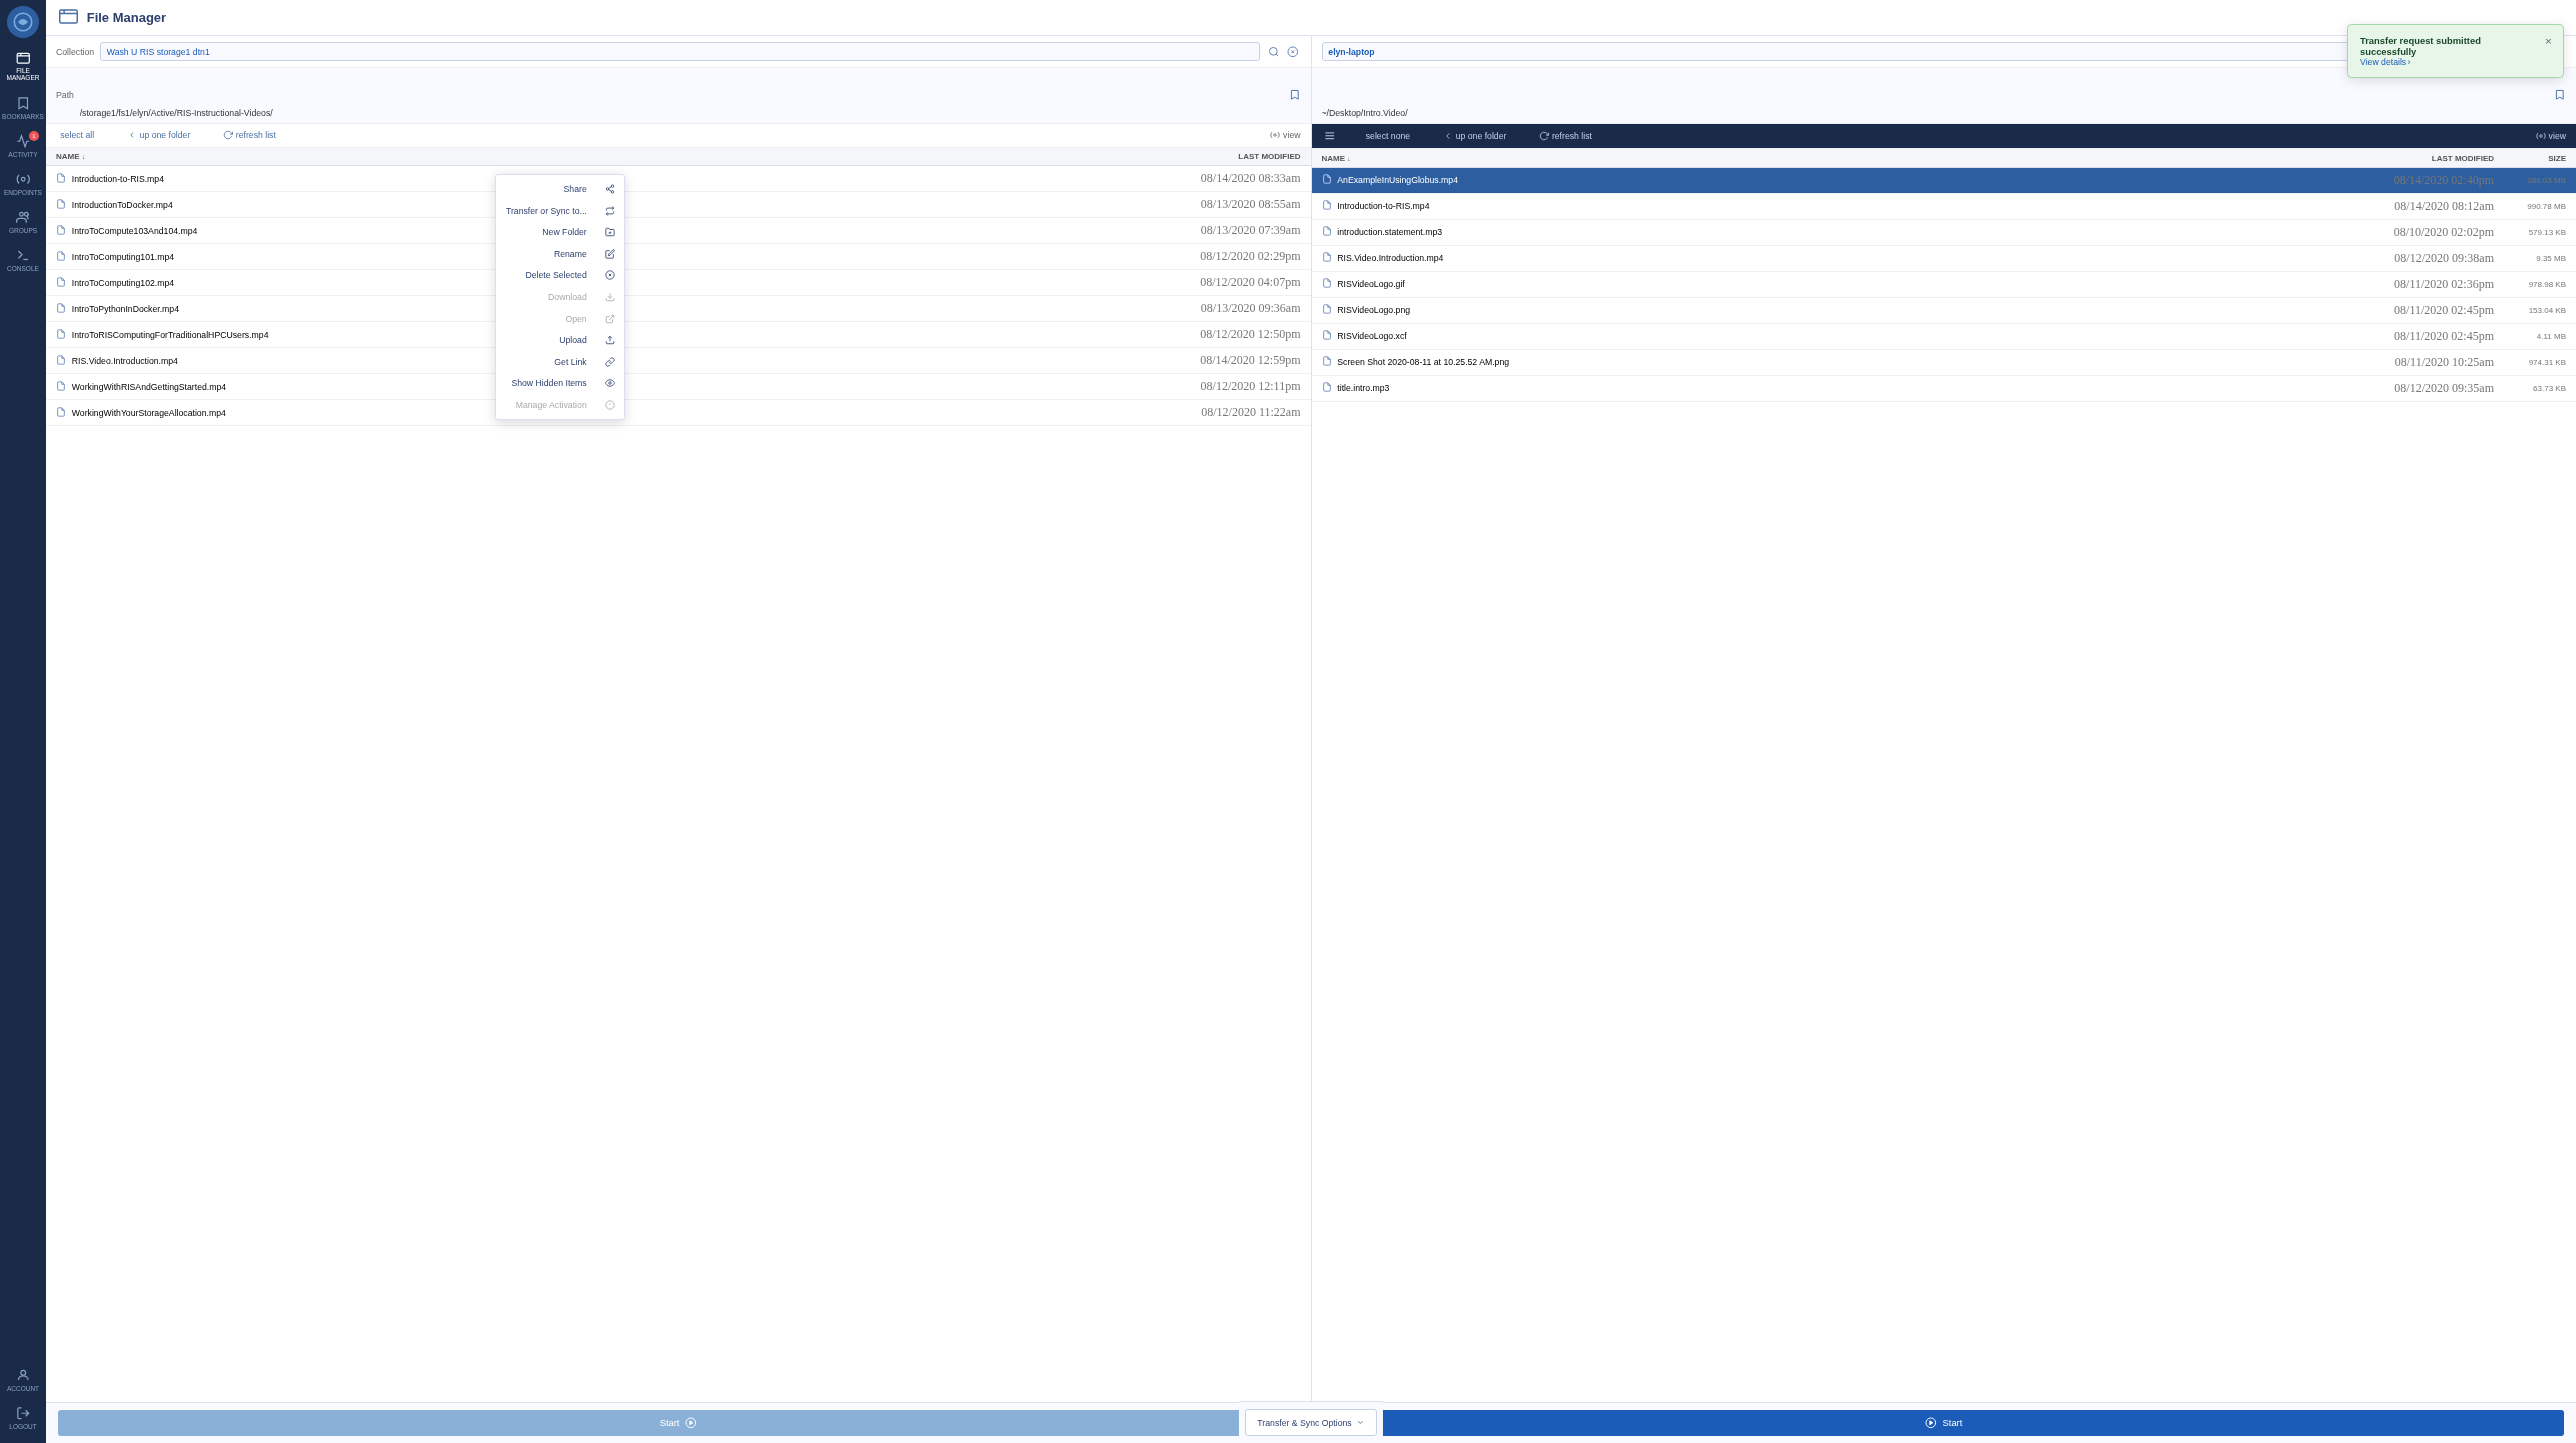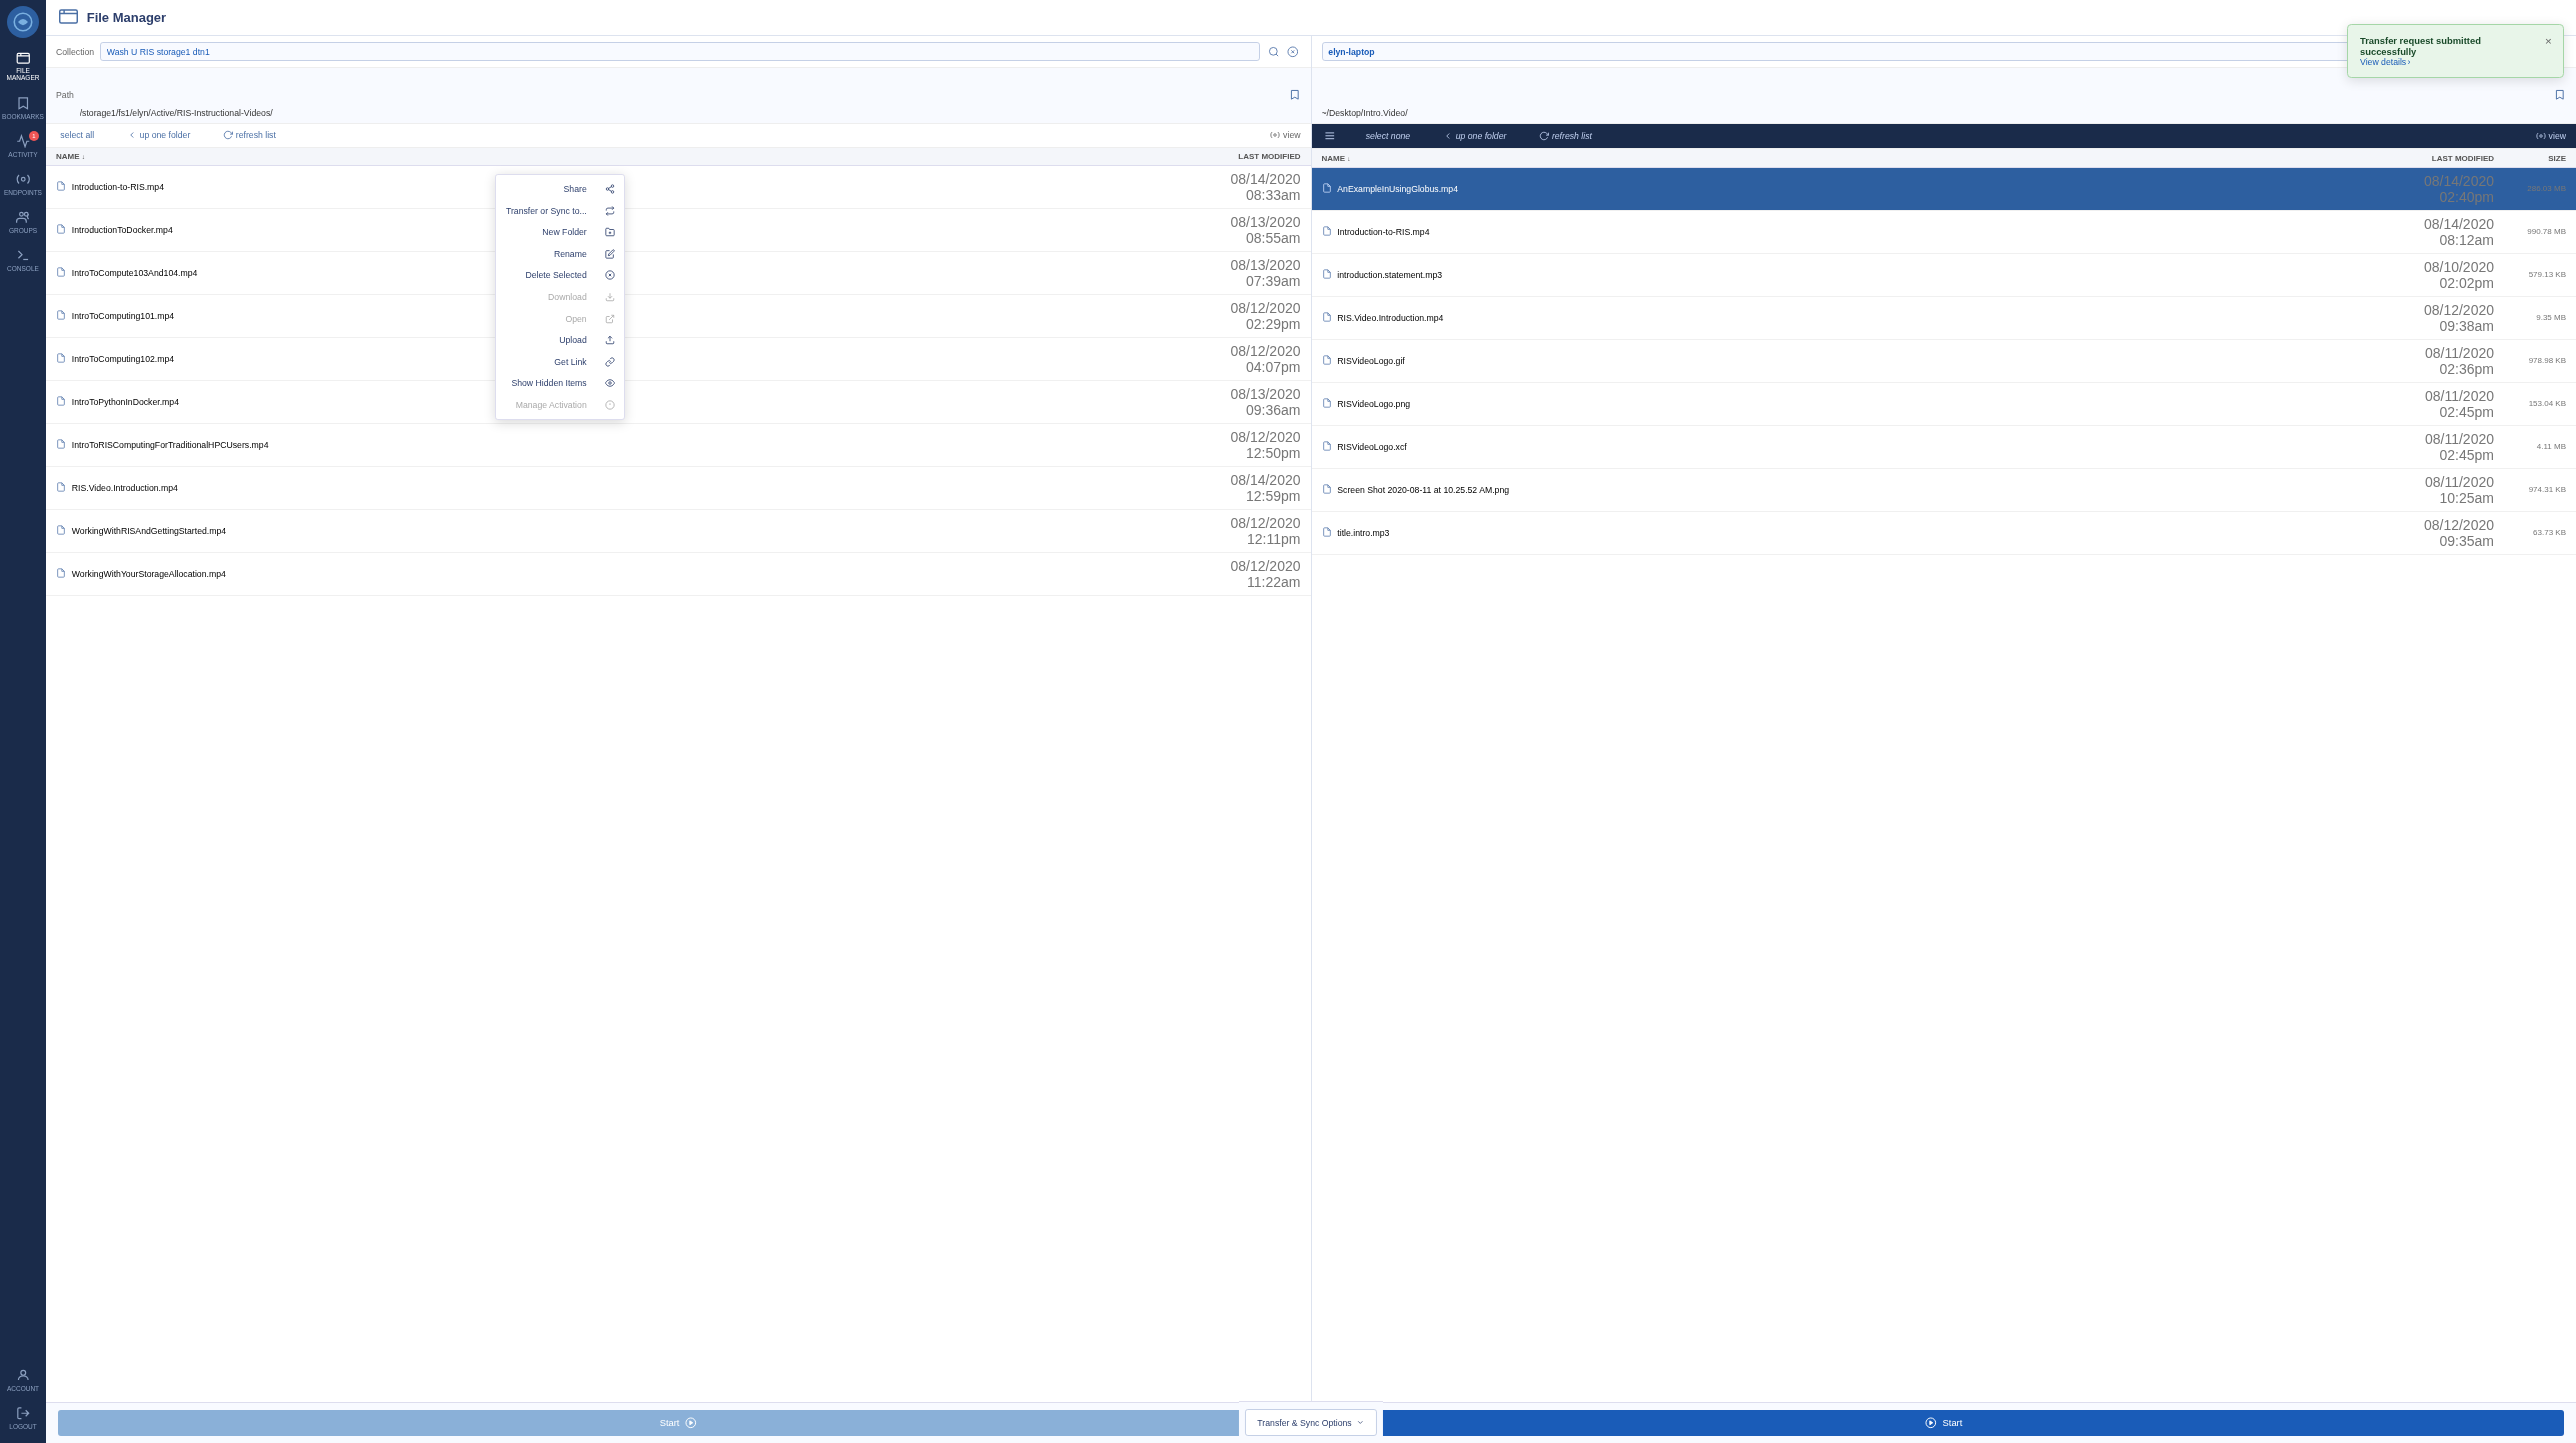--- a/index.html
+++ b/index.html
@@ -160,21 +160,20 @@
     }
     .toolbar-view svg { width: 10px; height: 10px; }
 
     
     .toolbar-dark {
       background: #1a2b4a;
       color: #fff;
     }
     .toolbar-dark .toolbar-btn {
       color: #c0d0f0;
-      font-style: italic;
     }
     .toolbar-dark .toolbar-view { color: #c0d0f0; }
 
     
     .file-table {
       flex: 1;
       overflow-y: auto;
     }
     .file-table-header {
       display: flex;
@@ -195,21 +194,21 @@
       align-items: center;
       padding: 5px 10px;
       border-bottom: 0.7px solid #f0f0f0;
       cursor: pointer;
     }
     .file-row.selected { background: #2d5fa0; color: #fff; }
     .file-icon { margin-right: 5.8px; }
     .file-icon svg { width: 10px; height: 10px; color: #6080b0; }
     .file-row.selected .file-icon svg { color: #c5d8f8; }
     .file-name { flex: 1; font-size: 8.7px; }
-    .file-modified { width: 116px; text-align: right; font-size: 14px; color: #777; }
+    .file-modified { width: 116px; text-align: right; font-size: 12px; color: #777; font-family: Liberation Serif, serif; }
     .file-size { width: 72px; text-align: right; font-size: 8px; color: #777; }
 
     
     .context-menu {
       position: absolute;
       left: 449px;
       top: 138px;
       z-index: 100;
       background: #fff;
       border: 0.7px solid #dde;

